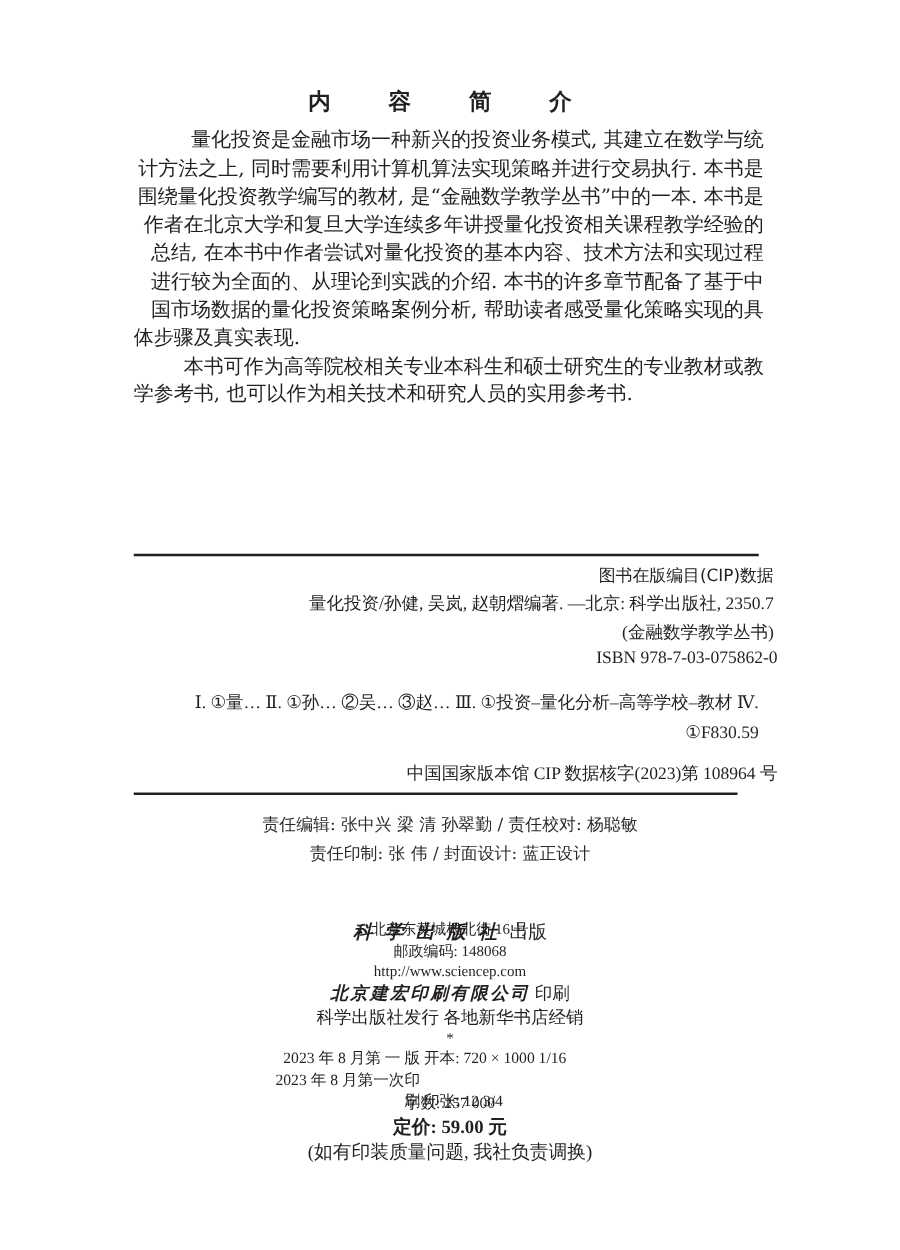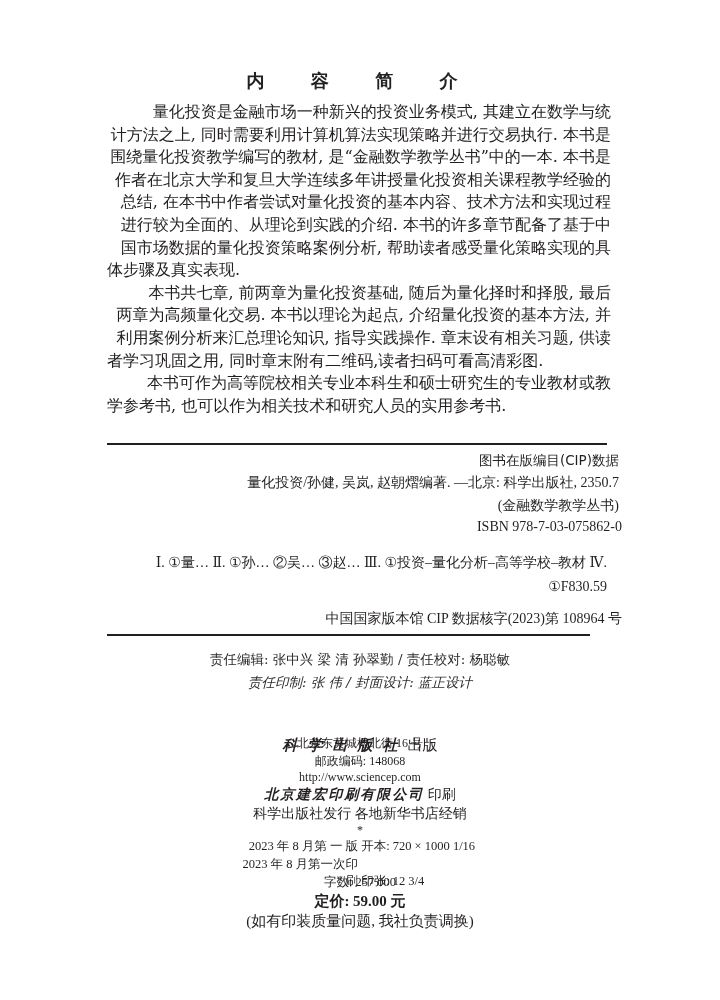--- a/index.html
+++ b/index.html
@@ -48,21 +48,21 @@
     }
     .cip-num { top: 610px; left: 122px; }
 
     
     .credits {
       position: absolute; left: 0; width: 720px; text-align: center;
       font-family: "DejaVu Serif", "Liberation Serif", serif;
       font-size: 13.5px; color: #2b2b2b;
     }
     .credits-1 { top: 651px; }
-    .credits-2 { top: 674px; font-style: italic; }
+    .credits-2 { top: 674px; }
 
     
     .center {
       position: absolute; left: 0; width: 720px; text-align: center;
       font-family: "Liberation Serif", "DejaVu Serif", serif;
     }
     .pub-name { top: 736px; font-size: 15px; }
     .pub-name .brand { font-weight: bold; letter-spacing: 10px; font-style: italic; }
     .pub-addr { top: 735px; font-size: 12px; }
     .pub-post { top: 753px; font-size: 12px; }
@@ -72,33 +72,32 @@
     .dist     { top: 805px; font-size: 14px; }
     .star     { top: 823px; font-size: 12px; }
 
     .spec-row {
       position: absolute; left: 216px; font-size: 12.5px;
       font-family: "Liberation Serif", "DejaVu Serif", serif;
     }
     .spec-row span { display: inline-block; }
     .spec-1 { top: 838px; }
     .spec-2 { top: 856px; }
-    .spec-row .k { width: 120px; margin-left: 22px; }
+    .spec-row .k { width: 120px; }
     .wordcount { top: 874px; font-size: 12.5px; }
     .price { top: 892px; font-size: 15px; font-weight: bold; }
     .notice { top: 912px; font-size: 15px; }
   </style>
 </head>
 <body>
 
 <h1 class="title">内 容 简 介</h1>
 
 <div class="intro">
   <p>量化投资是金融市场一种新兴的投资业务模式, 其建立在数学与统计方法之上, 同时需要利用计算机算法实现策略并进行交易执行. 本书是围绕量化投资教学编写的教材, 是“金融数学教学丛书”中的一本. 本书是作者在北京大学和复旦大学连续多年讲授量化投资相关课程教学经验的总结, 在本书中作者尝试对量化投资的基本内容、技术方法和实现过程进行较为全面的、从理论到实践的介绍. 本书的许多章节配备了基于中国市场数据的量化投资策略案例分析, 帮助读者感受量化策略实现的具体步骤及真实表现.</p>
-  <p>本书共七章, 前两章为量化投资基础, 随后为量化择时和择股, 最后两章为高频量化交易. 本书以理论为起点, 介绍量化投资的基本方法, 并利用案例分析来汇总理论知识, 指导实践操作. 章末设有相关习题, 供读者学习巩固之用, 同时章末附有二维码,读者扫码可看高清彩图.</p>
   <p>本书可作为高等院校相关专业本科生和硕士研究生的专业教材或教学参考书, 也可以作为相关技术和研究人员的实用参考书.</p>
 </div>
 
 <div class="rule rule-top"></div>
 <div class="cip cip-head">图书在版编目(CIP)数据</div>
 <div class="cip cip-line1">量化投资/孙健, 吴岚, 赵朝熠编著. —北京: 科学出版社, 2350.7</div>
 <div class="cip cip-line2">(金融数学教学丛书)</div>
 <div class="cip cip-isbn">ISBN 978-7-03-075862-0</div>
 <div class="cip cip-class">Ⅰ. ①量…  Ⅱ. ①孙… ②吴… ③赵…  Ⅲ. ①投资–量化分析–高等学校–教材  Ⅳ. ①F830.59</div>
 <div class="cip cip-num">中国国家版本馆 CIP 数据核字(2023)第 108964 号</div>

